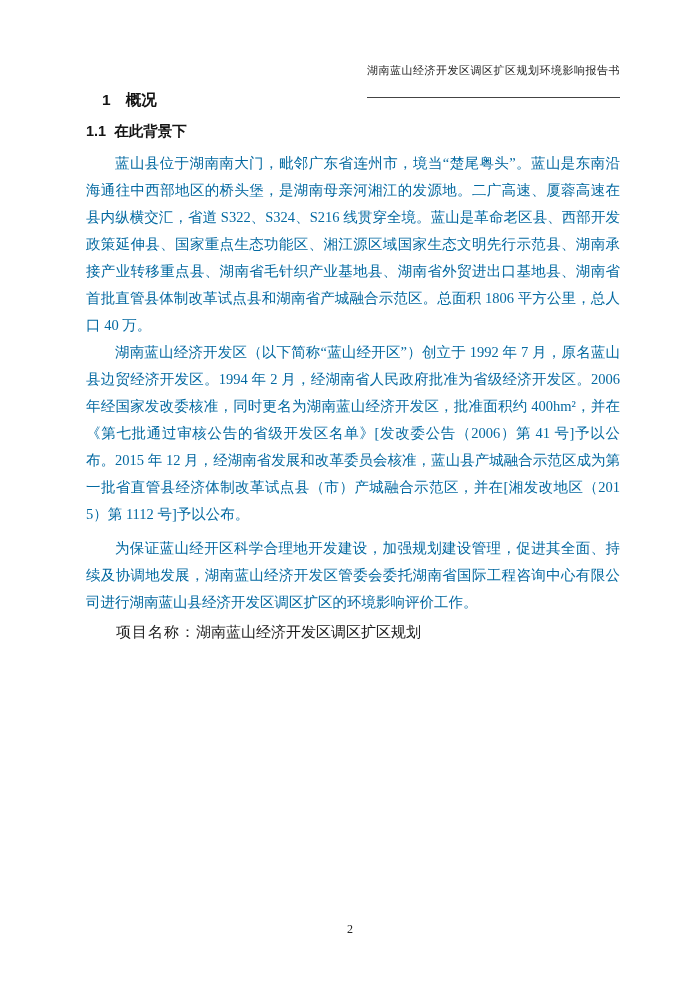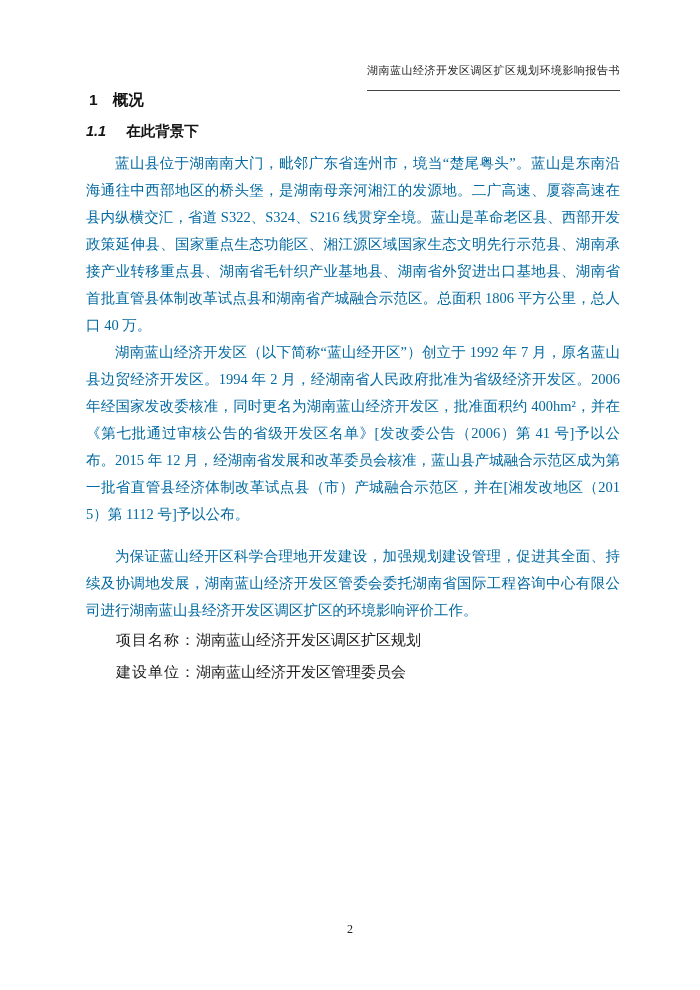--- a/index.html
+++ b/index.html
@@ -20,59 +20,59 @@
     position: absolute;
     top: 60px;
     right: 80px;
     text-align: right;
   }
   .running-head .head-text {
     display: inline-block;
     font-size: 11px;
     letter-spacing: 0.5px;
     color: #222222;
-    padding-bottom: 12px;
+    padding-bottom: 19px;
     border-bottom: 1px solid #444444;
   }
   .content {
     position: absolute;
     left: 86px;
     right: 80px;
     top: 90px;
   }
   .sec-h1 {
-    margin: 0 0 11px 3px;
+    margin: 0 0 11px 16px;
     font-family: "Liberation Sans", "DejaVu Sans", sans-serif;
     font-size: 15.5px;
     font-weight: bold;
     line-height: 20px;
     color: #141414;
   }
   .sec-h1 .sec-num { display: inline-block; margin-right: 15px; }
   .sec-h2 {
     margin: 0 0 9px 0;
     font-family: "Liberation Sans", "DejaVu Sans", sans-serif;
     font-size: 14.5px;
     font-weight: bold;
     line-height: 20px;
     color: #141414;
   }
-  .sec-h2 .sec-num { display: inline-block; margin-right: 20px; font-style: italic; }
+  .sec-h2 .sec-num { display: inline-block; margin-right: 8px; }
   .sec-h2.second { margin-top: 13px; margin-bottom: 10px; }
   .body-para {
     margin: 0;
     font-size: 14.5px;
     line-height: 27px;
     text-align: justify;
     text-justify: inter-ideograph;
     text-indent: 2em;
     word-break: break-all;
     color: #0369a1;
   }
-  .body-para.gap-top { margin-top: 15px; }
+  .body-para.gap-top { margin-top: 7px; }
   .overview-item {
     font-size: 15px;
     line-height: 32px;
     text-indent: 2em;
     color: #1c1c1c;
     white-space: nowrap;
   }
   .overview-item .item-label { letter-spacing: 1px; }
   .page-footer {
     position: absolute;
@@ -104,21 +104,18 @@
     </h2>
 
     <p class="body-para">蓝山县位于湖南南大门，毗邻广东省连州市，境当“楚尾粤头”。蓝山是东南沿海通往中西部地区的桥头堡，是湖南母亲河湘江的发源地。二广高速、厦蓉高速在县内纵横交汇，省道 S322、S324、S216 线贯穿全境。蓝山是革命老区县、西部开发政策延伸县、国家重点生态功能区、湘江源区域国家生态文明先行示范县、湖南承接产业转移重点县、湖南省毛针织产业基地县、湖南省外贸进出口基地县、湖南省首批直管县体制改革试点县和湖南省产城融合示范区。总面积 1806 平方公里，总人口 40 万。</p>
     <p class="body-para">湖南蓝山经济开发区（以下简称“蓝山经开区”）创立于 1992 年 7 月，原名蓝山县边贸经济开发区。1994 年 2 月，经湖南省人民政府批准为省级经济开发区。2006 年经国家发改委核准，同时更名为湖南蓝山经济开发区，批准面积约 400hm²，并在《第七批通过审核公告的省级开发区名单》[发改委公告（2006）第 41 号]予以公布。2015 年 12 月，经湖南省发展和改革委员会核准，蓝山县产城融合示范区成为第一批省直管县经济体制改革试点县（市）产城融合示范区，并在[湘发改地区（2015）第 1112 号]予以公布。</p>
     <p class="body-para gap-top">为保证蓝山经开区科学合理地开发建设，加强规划建设管理，促进其全面、持续及协调地发展，湖南蓝山经济开发区管委会委托湖南省国际工程咨询中心有限公司进行湖南蓝山县经济开发区调区扩区的环境影响评价工作。</p>
 
 
     <div class="overview-item">
       <span class="item-label">项目名称：</span><span class="item-value">湖南蓝山经济开发区调区扩区规划</span>
     </div>
-    <div class="overview-item">
-      <span class="item-label">建设单位：</span><span class="item-value">湖南蓝山经济开发区管理委员会</span>
-    </div>
 
   </div>
 
   <div class="page-footer">2</div>
 
 </div>
 
 </body></html>

